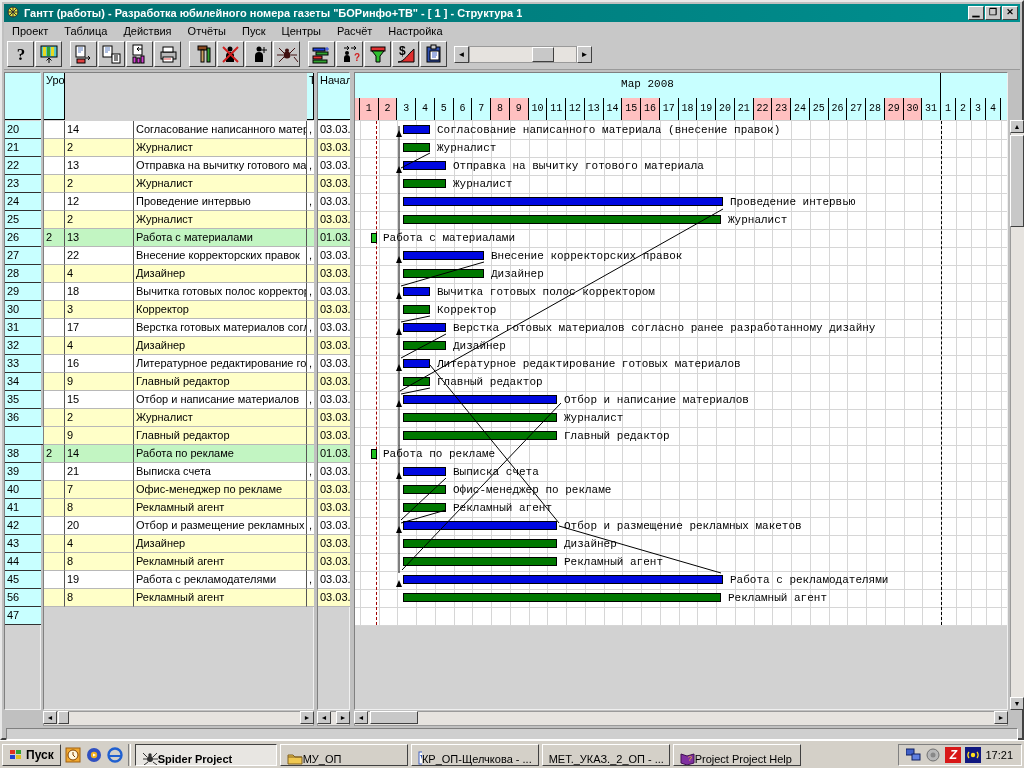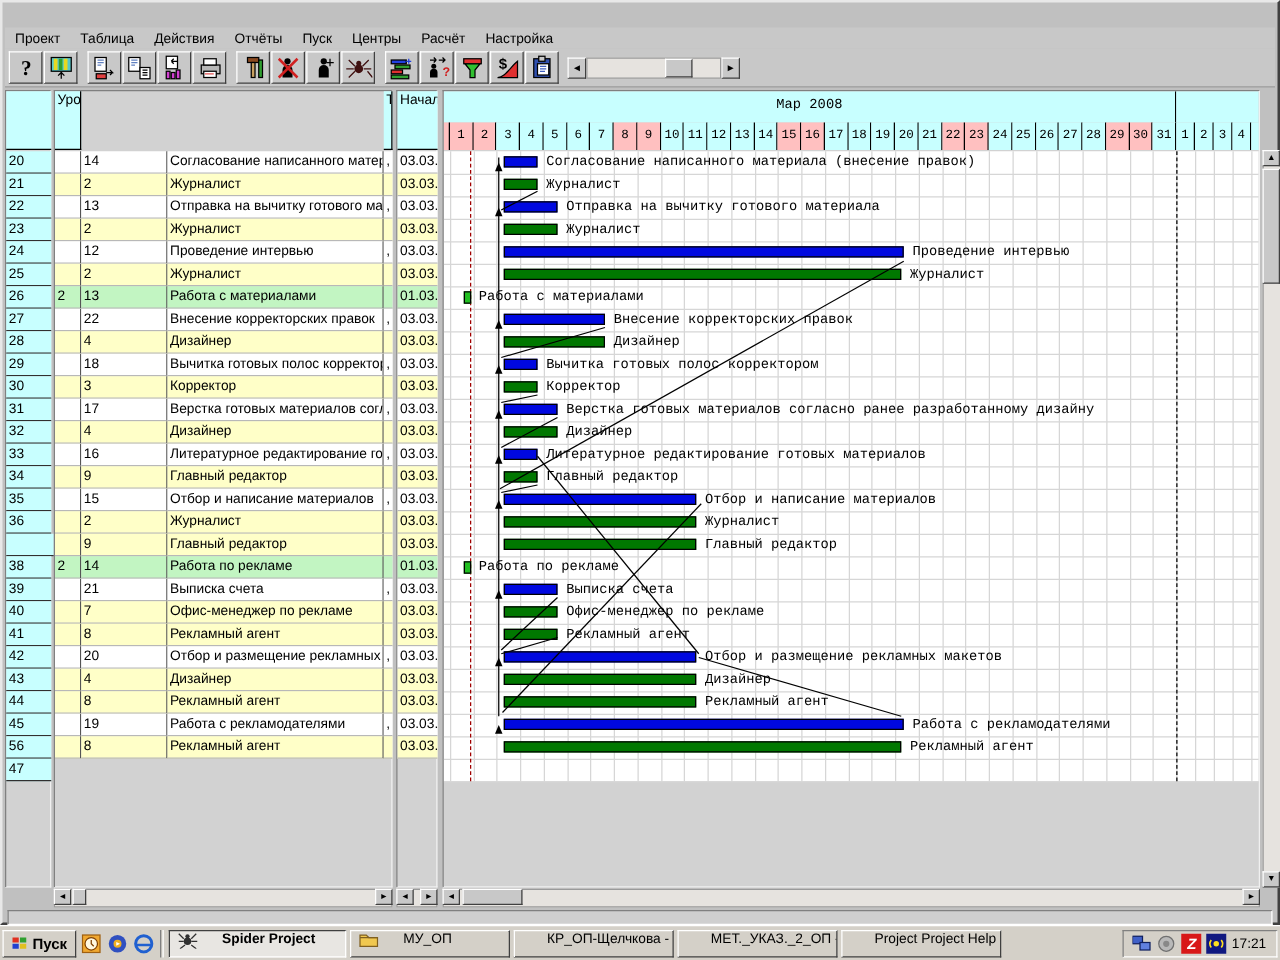--- a/index.html
+++ b/index.html
@@ -58,34 +58,48 @@
   .statusbar { position:absolute; left:4px; right:4px; top:726px; height:12px; background:#cfcfcf;
     border:1px solid; border-color:#808080 #fff #fff #808080; }
 
   
   #taskbar { position:absolute; left:0; top:740px; width:1024px; height:28px; background:#d4d0c8;
     border-top:1px solid #fff; display:flex; align-items:center; padding:0 2px; }
   .startbtn { height:22px; display:flex; align-items:center; gap:3px; padding:0 6px; background:#d4d0c8;
     border:1px solid; border-color:#fff #404040 #404040 #fff; font-weight:bold; font-size:12px; }
   .qlicon { width:17px; height:17px; margin-left:4px; display:flex; align-items:center; justify-content:center; }
   .tkdiv { width:3px; height:22px; margin:0 4px; border-left:1px solid #808080; border-right:1px solid #fff; }
-  .taskbtn { height:22px; display:flex; align-items:flex-start; gap:20px; padding:0 6px; margin-right:3px;
+  .taskbtn { height:22px; display:flex; align-items:flex-end; gap:0; padding:0 6px; margin-right:3px;
     background:#d4d0c8; border:1px solid; border-color:#fff #404040 #404040 #fff; font-size:11px;
     white-space:nowrap; overflow:hidden; }
   .taskbtn.active { border-color:#404040 #fff #fff #404040; background:#e8e6e2; font-weight:bold; }
   .tray { height:22px; margin-left:auto; display:flex; align-items:center; gap:4px; padding:0 8px 0 6px;
     border:1px solid; border-color:#808080 #fff #fff #808080; font-size:11px; }
   .trayicon { width:16px; height:16px; display:flex; align-items:center; justify-content:center; font-size:10px; }
 </style>
 </head>
 <body>
 
 <div id="stage">
  <div id="app">
 
+  <div class="titlebar">
+    <span class="app-icon">
+      <svg width="14" height="14">
+            <circle cx="7" cy="7" r="5" fill="#e8e840" stroke="#303030"></circle>
+      <path d="M2 7h10M7 2v10M3.5 3.5l7 7M10.5 3.5l-7 7" stroke="#303030" stroke-width="1" fill="none"></path>
+          </svg>
+    </span>
+    <span class="title-text">Гантт (работы) - Разработка юбилейного номера газеты "БОРинфо+ТВ" - [ 1 ] - Структура 1</span>
+    <span class="winbtns">
+      <span class="winbtn">▁</span>
+      <span class="winbtn">❐</span>
+      <span class="winbtn">✕</span>
+    </span>
+  </div>
 
   <div class="menubar" id="menubar">
         <div class="menu-item">Проект</div>
         <div class="menu-item">Таблица</div>
         <div class="menu-item">Действия</div>
         <div class="menu-item">Отчёты</div>
         <div class="menu-item">Пуск</div>
         <div class="menu-item">Центры</div>
         <div class="menu-item">Расчёт</div>
         <div class="menu-item">Настройка</div>

